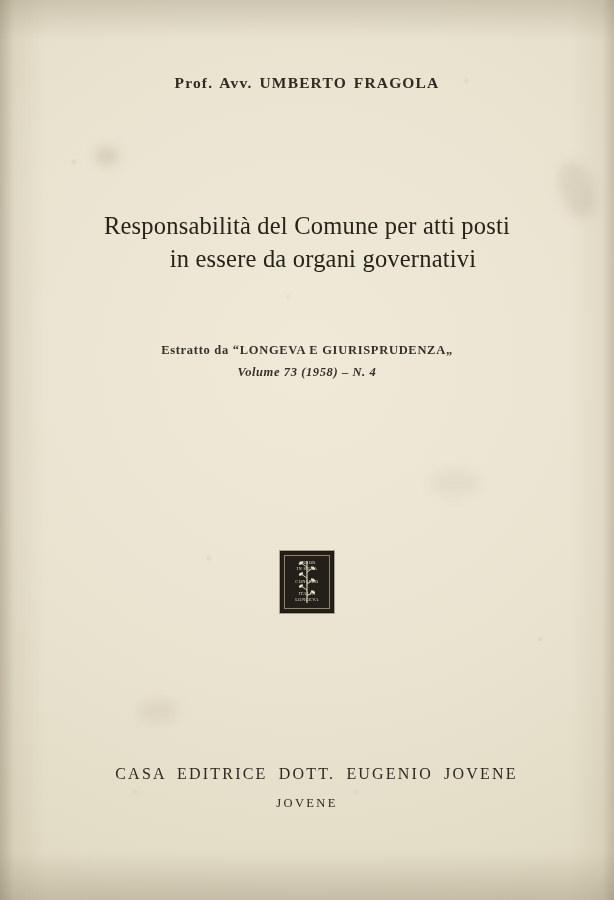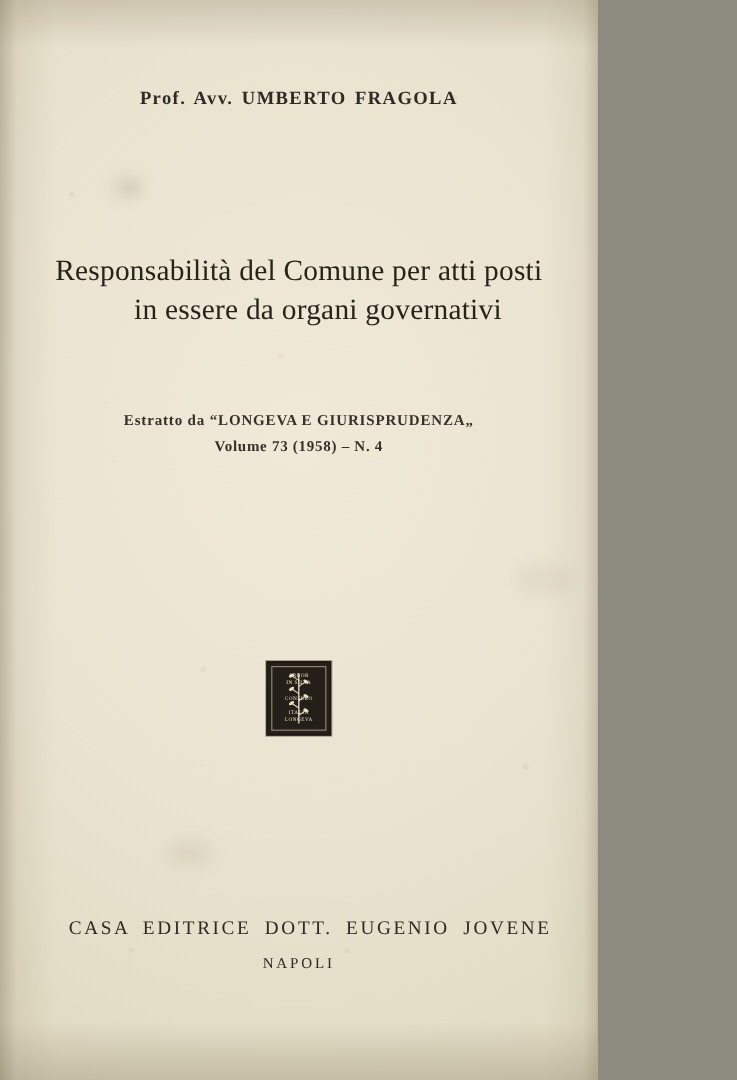--- a/index.html
+++ b/index.html
@@ -10,21 +10,21 @@
   body {
     width: 614px;
     height: 900px;
     overflow: hidden;
     font-family: "Liberation Serif", serif;
   }
 
   
   .page {
     position: relative;
-    width: 498px;
+    width: 614px;
     height: 900px;
     background:
       radial-gradient(ellipse 120% 80% at 50% 40%, #efe9d8 0%, #eae3d0 45%, #e3dcc6 72%, #dcd4bb 100%);
     box-sizing: border-box;
     overflow: hidden;
   }
   
   .grain {
     position: absolute;
     inset: 0;
@@ -102,21 +102,21 @@
     top: 339px;
     left: 0; right: 0;
     text-align: center;
     font-family: "Liberation Serif", serif;
     font-size: 12.5px;
     font-weight: bold;
     letter-spacing: .7px;
     color: #35312a;
     line-height: 22px;
   }
-  .extract .l2 { display: block; font-size: 12.5px; letter-spacing: .6px; }
+  .extract .l2 { display: block; font-size: 12.5px; letter-spacing: .6px; font-style: italic; }
 
   
   .logo {
     position: absolute;
     top: 551px;
     left: 50%;
     transform: translateX(-50%);
     width: 52px;
     height: 60px;
     background: #241f18;
@@ -215,16 +215,16 @@
       </svg>
       <div class="txt t1">ARBOR</div>
       <div class="txt t2">IN SILVA</div>
       <div class="txt t3">CONSERO</div>
       <div class="txt t4">ITALIA</div>
       <div class="txt t5">LONGEVA</div>
     </div>
 
     <div class="imprint">CASA  EDITRICE  DOTT.  EUGENIO  JOVENE</div>
 
-    <div class="city">NAPOLI</div>
+    <div class="city">JOVENE</div>
 
   </div>
 </div>
 
 </body></html>

